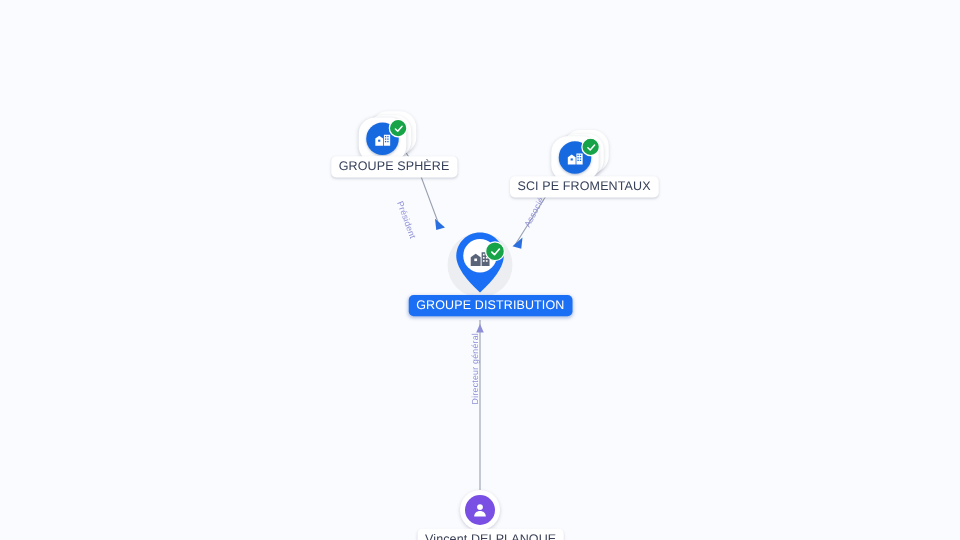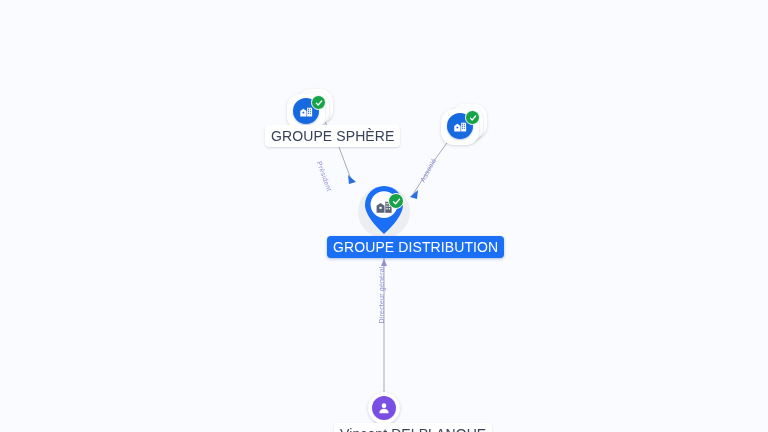--- a/index.html
+++ b/index.html
@@ -75,21 +75,21 @@
     align-items: center;
     justify-content: center;
   }
 
   
   .node-label {
     position: absolute;
     background: #ffffff;
     border-radius: 4px;
     padding: 3px 6px;
-    font-size: 14px;
+    font-size: 10px;
     letter-spacing: 0.1px;
     color: #37415a;
     white-space: nowrap;
     box-shadow: 0 1px 2px rgba(60,70,100,0.20);
     font-family: "Liberation Sans", sans-serif;
   }
   .node-label.selected {
     background: #1b6ff5;
     color: #ffffff;
     box-shadow: 0 1px 3px rgba(20,70,170,0.35);
@@ -212,20 +212,21 @@
         <rect x="17.3" y="14" width="1.7" height="1.7" fill="#1769e0"></rect>
         <rect x="5.6" y="12.4" width="2.8" height="2.6" fill="#1769e0"></rect>
       </svg>
     </div>
     <div class="check-badge" style="left:24px; top:6px;">
       <svg width="8" height="8" viewBox="0 0 24 24" xmlns="http://www.w3.org/2000/svg">
         <path d="M4 12.5 L9.5 18 L20 6" fill="none" stroke="#ffffff" stroke-width="3.6" stroke-linecap="round" stroke-linejoin="round"></path>
       </svg>
     </div>
   </div>
+  <div class="node-label" style="left:408px; top:141px;">SCI PE FROMENTAUX</div>
 
   <div class="node" style="left:358px; top:186px; width:52px; height:56px;">
     <div class="pin-halo" style="left:0px; top:0px;"></div>
     <div class="pin-wrap" style="left:4px; top:-2px;">
       <svg width="44" height="52" viewBox="0 0 44 52" xmlns="http://www.w3.org/2000/svg">
         <path d="M22 2 C11.5 2 3 10.4 3 20.8 C3 31.8 15.5 44 22 50 C28.5 44 41 31.8 41 20.8 C41 10.4 32.5 2 22 2 Z" fill="#1b6ff5"></path>
         <circle cx="22" cy="20.6" r="13.4" fill="#ffffff"></circle>
       </svg>
     </div>
     <div style="position:absolute; left:17px; top:11px;">

